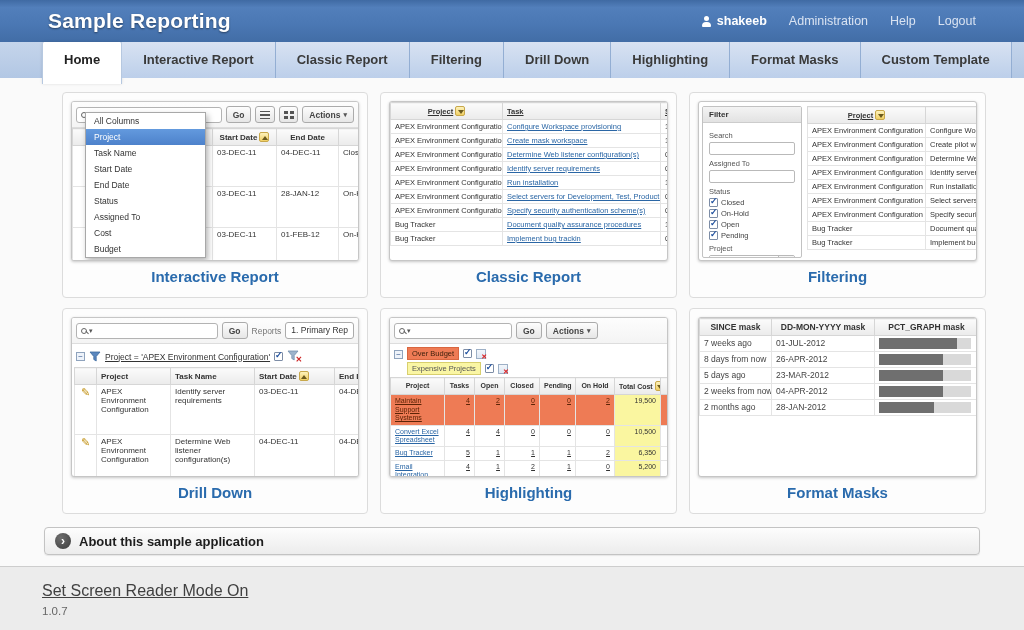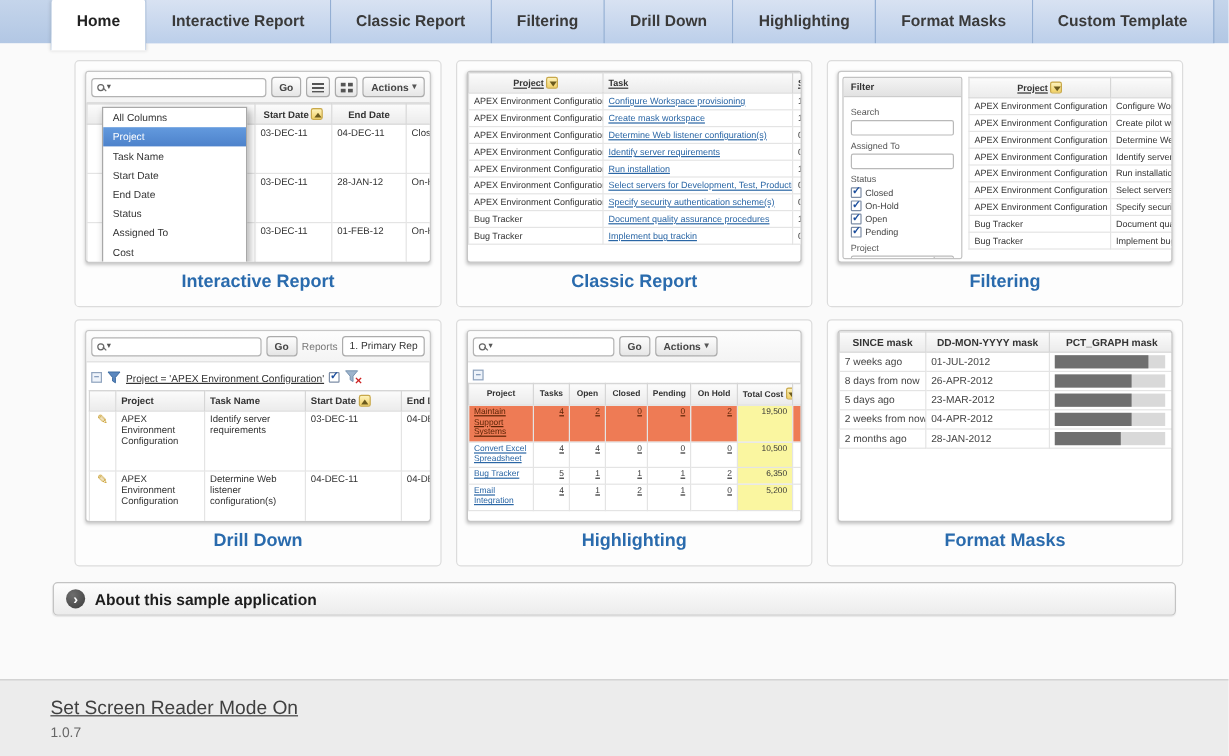--- a/index.html
+++ b/index.html
@@ -56,21 +56,21 @@
   .cb::after { content:'✓'; position:absolute; left:0px; top:-3px; font-size:9px; font-weight:bold; color:#1d4f9e; }
   .minus-box { width:9px; height:9px; border:1px solid #8fa3bd; background:#eef3fa; font-size:8px; line-height:7px; text-align:center; color:#35578c; flex:0 0 auto; }
   .pencil { color:#c39317; font-size:11px; line-height:1; }
   .red-x { color:#c22; font-weight:bold; font-size:8px; }
   .icon-del { width:10px; height:10px; background:linear-gradient(#f2f6fb,#dde7f3); border:1px solid #9db0c6; position:relative; display:inline-block; flex:0 0 auto; }
   .icon-del::after { content:'✕'; color:#d22; font-size:7px; font-weight:bold; position:absolute; right:-2px; bottom:-3px; }
 
   
   .ir-table { position:absolute; top:26px; left:0; width:330px; font-size:8px; }
   .ir-table td { height:41px; }
-  .ir-menu { position:absolute; left:13px; top:29px; width:121px; background:#fff; border:1px solid #a8a8a8; box-shadow:2px 3px 6px rgba(0,0,0,.3); z-index:5; font-size:8.5px; }
+  .ir-menu { position:absolute; left:13px; top:10px; width:121px; background:#fff; border:1px solid #a8a8a8; box-shadow:2px 3px 6px rgba(0,0,0,.3); z-index:5; font-size:8.5px; }
   .ir-menu-item { padding:3px 8px; color:#333; white-space:nowrap; }
   .ir-menu-item.selected { background:linear-gradient(#639ade,#4d82cb); color:#fff; }
 
   
   .cr-table { width:330px; font-size:7.5px; }
   .cr-table td, .cr-table th { white-space:nowrap; }
 
   
   .filt-panel { position:absolute; left:3px; top:4px; width:100px; height:152px; background:#fff; border:1px solid #c2c2c2; border-radius:2px; font-size:7.5px; overflow:hidden; }
   .filt-title { background:linear-gradient(#f4f4f4,#e2e2e2); border-bottom:1px solid #ccc; font-weight:bold; font-size:8px; color:#333; padding:3px 6px; }
@@ -118,20 +118,32 @@
   .about-label { font-size:13px; font-weight:bold; color:#1d1d1d; }
   .footer { position:absolute; left:0; right:0; bottom:0; height:64px; background:#ececec; border-top:1px solid #cdcdcd; padding:15px 0 0 42px; }
   .sr-link { font-size:16px; color:#404040; text-decoration:underline; cursor:pointer; display:inline-block; }
   .version { font-size:11.5px; color:#666; margin-top:5px; }
 </style>
 </head>
 <body>
 
 <div class="screen">
 
+  <div class="app-header">
+    <div class="app-title">Sample Reporting</div>
+    <div class="header-right">
+      <div class="user-chip">
+        <span class="person"></span>
+        <span>shakeeb</span>
+      </div>
+      <span class="header-link">Administration</span>
+      <span class="header-link">Help</span>
+      <span class="header-link">Logout</span>
+    </div>
+  </div>
 
   <div class="tabbar">
       <div class="tab active">Home</div>
       <div class="tab">Interactive Report</div>
       <div class="tab">Classic Report</div>
       <div class="tab">Filtering</div>
       <div class="tab">Drill Down</div>
       <div class="tab">Highlighting</div>
       <div class="tab">Format Masks</div>
       <div class="tab">Custom Template</div>
@@ -437,20 +449,32 @@
               <span class="caret">▾</span>
             </div>
             <span class="mbtn">Go</span>
             <span class="mbtn">
                 <span>Actions</span>
                 <span class="caret">▾</span>
               </span>
           </div>
           <div class="hl-rules">
             <span class="minus-box" style="margin-top:3px;">−</span>
+            <div class="hl-rule-rows">
+                <div class="hl-rule">
+                <span class="chip chip-orange">Over Budget</span>
+                <span class="cb"></span>
+                <span class="icon-del"></span>
+              </div>
+                <div class="hl-rule">
+                <span class="chip chip-yellow">Expensive Projects</span>
+                <span class="cb"></span>
+                <span class="icon-del"></span>
+              </div>
+              </div>
           </div>
           <table class="mini hl-table">
             <colgroup>
                 <col style="width:54px">
                 <col style="width:30px">
                 <col style="width:30px">
                 <col style="width:35px">
                 <col style="width:36px">
                 <col style="width:39px">
                 <col style="width:46px">

